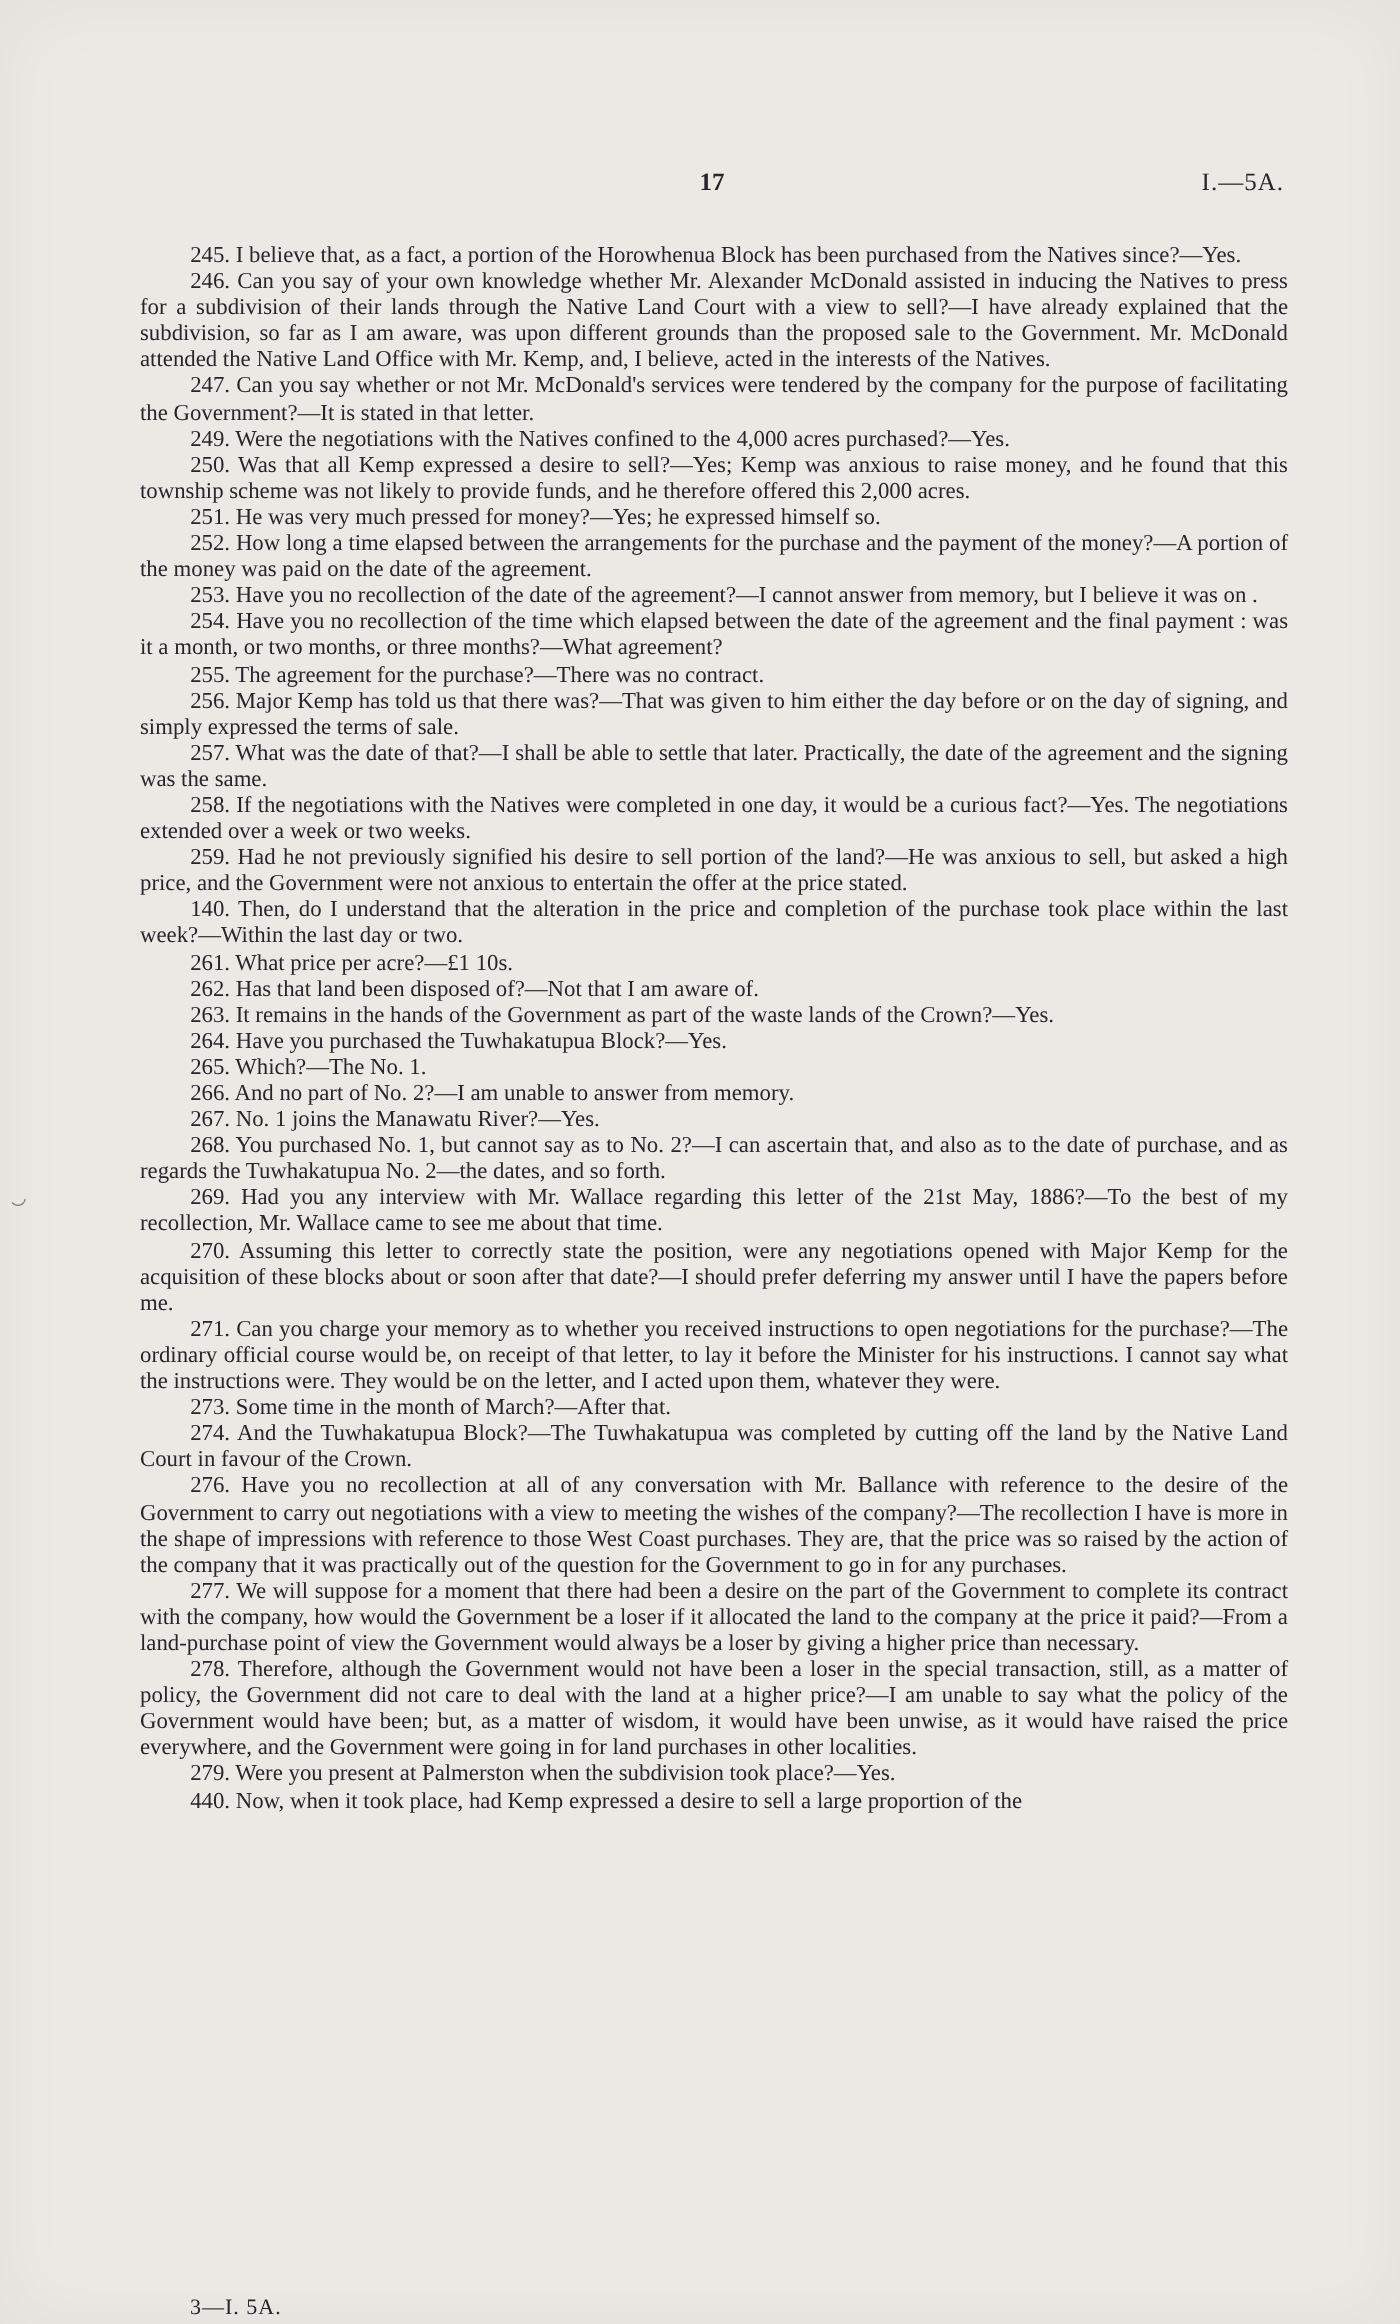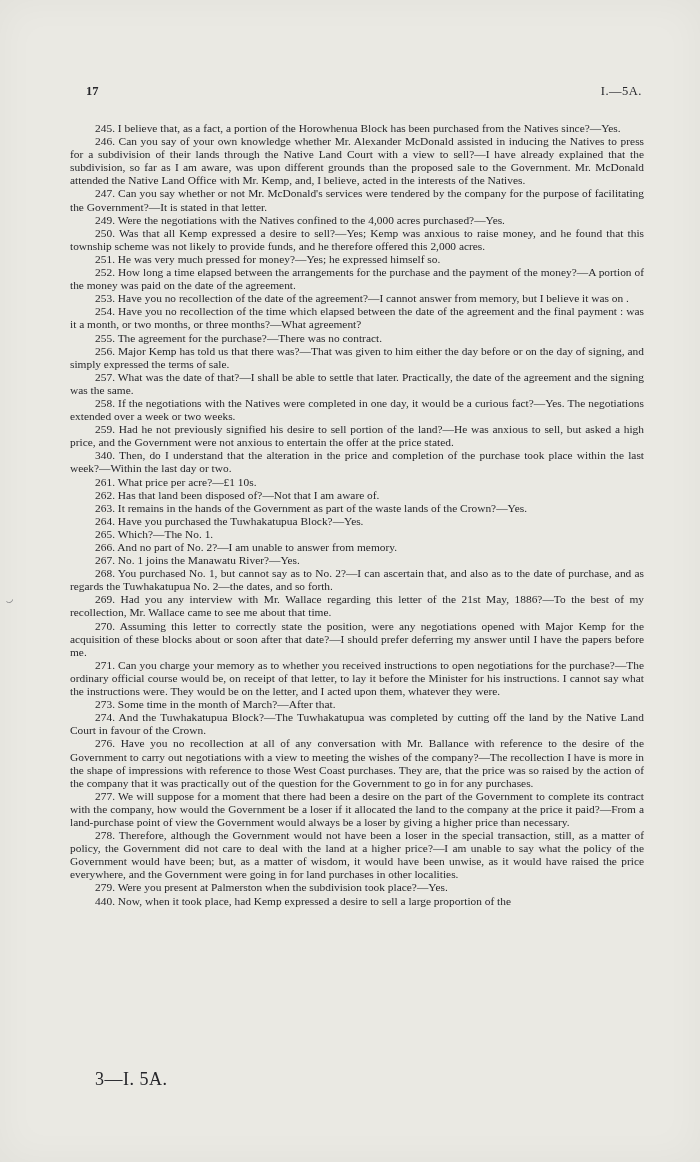--- a/index.html
+++ b/index.html
@@ -21,23 +21,23 @@
   .running-head {
     position: absolute;
     top: 84px;
     left: 70px;
     right: 58px;
     height: 18px;
     font-size: 12.5px;
   }
   .page-number {
     position: absolute;
-    left: 16px;
+    left: 0;
     right: 0;
-    text-align: left;
+    text-align: center;
     font-weight: bold;
   }
   .issue-number {
     position: absolute;
     right: 0;
     letter-spacing: 0.5px;
   }
   .body-text {
     position: absolute;
     top: 122px;
@@ -50,22 +50,22 @@
   .body-text p {
     margin: 0;
     text-indent: 2.2em;
   }
   .body-text p.no-indent {
     text-indent: 0;
   }
   .footer-sig {
     position: absolute;
     left: 95px;
-    top: 1069px;
-    font-size: 18px;
+    top: 1148px;
+    font-size: 11px;
     letter-spacing: 0.5px;
   }
   .margin-mark {
     position: absolute;
     left: 4px;
     top: 586px;
     font-size: 13px;
     color: #55555c;
     transform: rotate(-15deg);
     opacity: 0.7;
@@ -91,21 +91,21 @@
     <p>250. Was that all Kemp expressed a desire to sell?—Yes; Kemp was anxious to raise money, and he found that this township scheme was not likely to provide funds, and he therefore offered this 2,000 acres.</p>
     <p>251. He was very much pressed for money?—Yes; he expressed himself so.</p>
     <p>252. How long a time elapsed between the arrangements for the purchase and the payment of the money?—A portion of the money was paid on the date of the agreement.</p>
     <p>253. Have you no recollection of the date of the agreement?—I cannot answer from memory, but I believe it was on .</p>
     <p>254. Have you no recollection of the time which elapsed between the date of the agreement and the final payment : was it a month, or two months, or three months?—What agreement?</p>
     <p>255. The agreement for the purchase?—There was no contract.</p>
     <p>256. Major Kemp has told us that there was?—That was given to him either the day before or on the day of signing, and simply expressed the terms of sale.</p>
     <p>257. What was the date of that?—I shall be able to settle that later.  Practically, the date of the agreement and the signing was the same.</p>
     <p>258. If the negotiations with the Natives were completed in one day, it would be a curious fact?—Yes.  The negotiations extended over a week or two weeks.</p>
     <p>259. Had he not previously signified his desire to sell portion of the land?—He was anxious to sell, but asked a high price, and the Government were not anxious to entertain the offer at the price stated.</p>
-    <p>340. Then, do I understand that the alteration in the price and completion of the purchase took place within the last week?—Within the last day or two.</p>
+    <p>140. Then, do I understand that the alteration in the price and completion of the purchase took place within the last week?—Within the last day or two.</p>
     <p>261. What price per acre?—£1 10s.</p>
     <p>262. Has that land been disposed of?—Not that I am aware of.</p>
     <p>263. It remains in the hands of the Government as part of the waste lands of the Crown?—Yes.</p>
     <p>264. Have you purchased the Tuwhakatupua Block?—Yes.</p>
     <p>265. Which?—The No. 1.</p>
     <p>266. And no part of No. 2?—I am unable to answer from memory.</p>
     <p>267. No. 1 joins the Manawatu River?—Yes.</p>
     <p>268. You purchased No. 1, but cannot say as to No. 2?—I can ascertain that, and also as to the date of purchase, and as regards the Tuwhakatupua No. 2—the dates, and so forth.</p>
     <p>269. Had you any interview with Mr. Wallace regarding this letter of the 21st May, 1886?—To the best of my recollection, Mr. Wallace came to see me about that time.</p>
     <p>270. Assuming this letter to correctly state the position, were any negotiations opened with Major Kemp for the acquisition of these blocks about or soon after that date?—I should prefer deferring my answer until I have the papers before me.</p>

